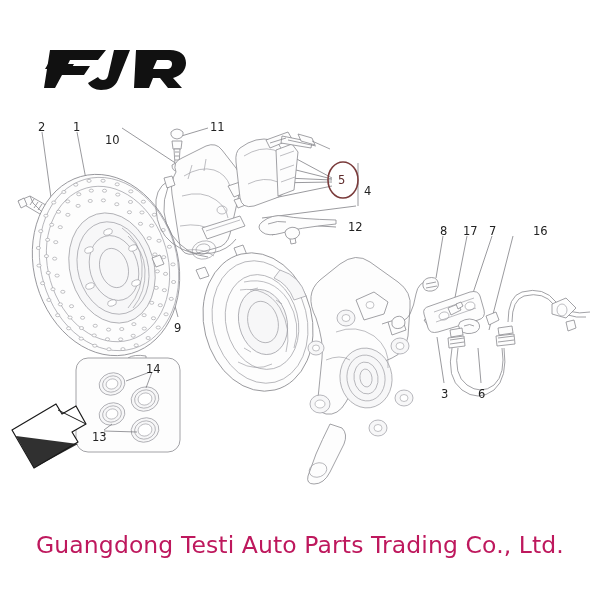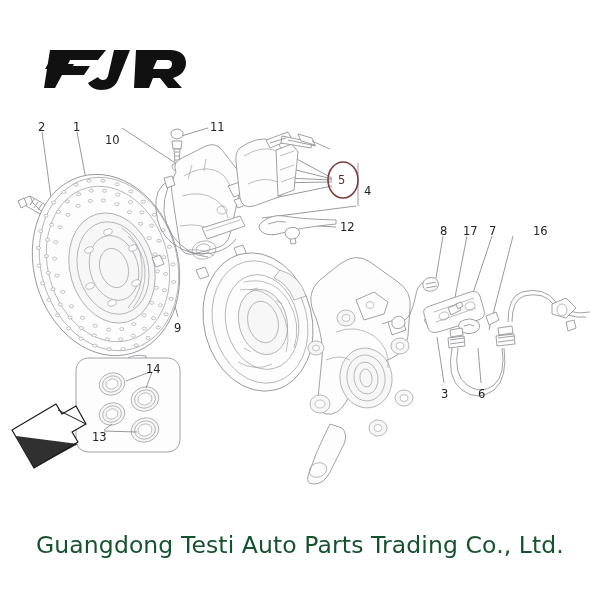--- a/index.html
+++ b/index.html
@@ -23,21 +23,21 @@
 
   
   .footer{
     position:absolute;left:0;top:515px;width:600px;height:60px;
     display:flex;align-items:center;justify-content:center;
   }
   .footer-text{
     font-family:"DejaVu Sans","Liberation Sans",sans-serif;
     font-size:23.5px;
     font-weight:500;
-    color:#14532d;
+    color:#be185d;
     letter-spacing:0.1px;
     white-space:nowrap;
   }
 
   
   .callout{
     position:absolute;
     font-family:"DejaVu Sans","Liberation Sans",sans-serif;
     font-size:11.5px;
     color:#222;
@@ -436,21 +436,21 @@
     <ellipse cx="343" cy="180" rx="15" ry="18" fill="none" stroke="#7a3b3b" stroke-width="1.6"></ellipse>
   </svg>
 
   <div id="callout-layer">
       <div class="callout" style="left: 38px; top: 121px;">2</div>
       <div class="callout" style="left: 73px; top: 121px;">1</div>
       <div class="callout" style="left: 105px; top: 134px;">10</div>
       <div class="callout" style="left: 210px; top: 121px;">11</div>
       <div class="callout hl" style="left: 338px; top: 174px;">5</div>
       <div class="callout" style="left: 364px; top: 185px;">4</div>
-      <div class="callout" style="left: 340px; top: 221px;">12</div>
+      <div class="callout" style="left: 348px; top: 221px;">12</div>
       <div class="callout" style="left: 440px; top: 225px;">8</div>
       <div class="callout" style="left: 463px; top: 225px;">17</div>
       <div class="callout" style="left: 489px; top: 225px;">7</div>
       <div class="callout" style="left: 509px; top: 225px; margin-left: 24px;">16</div>
       <div class="callout" style="left: 174px; top: 322px;">9</div>
       <div class="callout" style="left: 146px; top: 363px;">14</div>
       <div class="callout" style="left: 92px; top: 431px;">13</div>
       <div class="callout" style="left: 441px; top: 388px;">3</div>
       <div class="callout" style="left: 478px; top: 388px;">6</div>
     </div>

